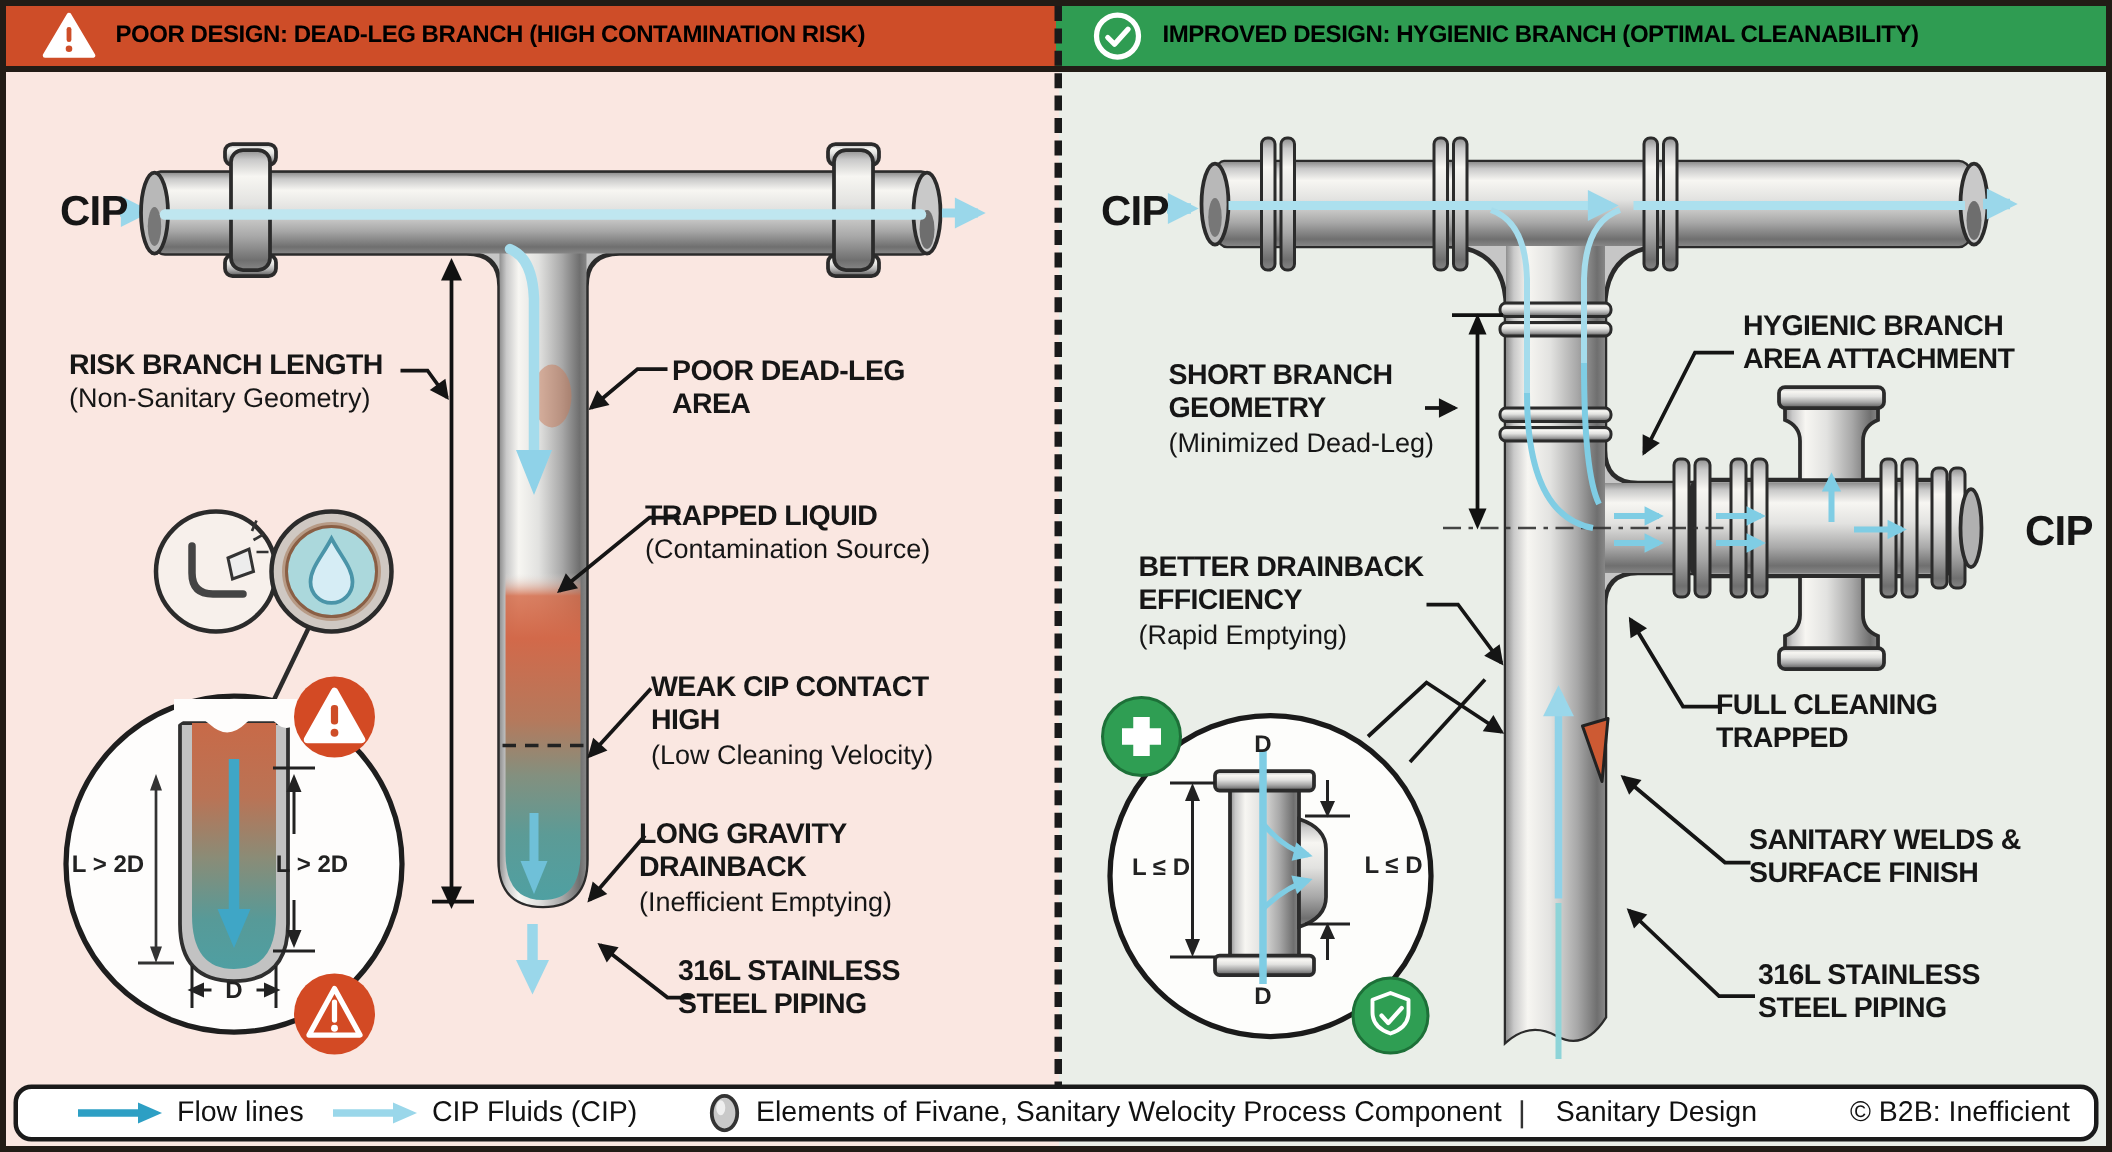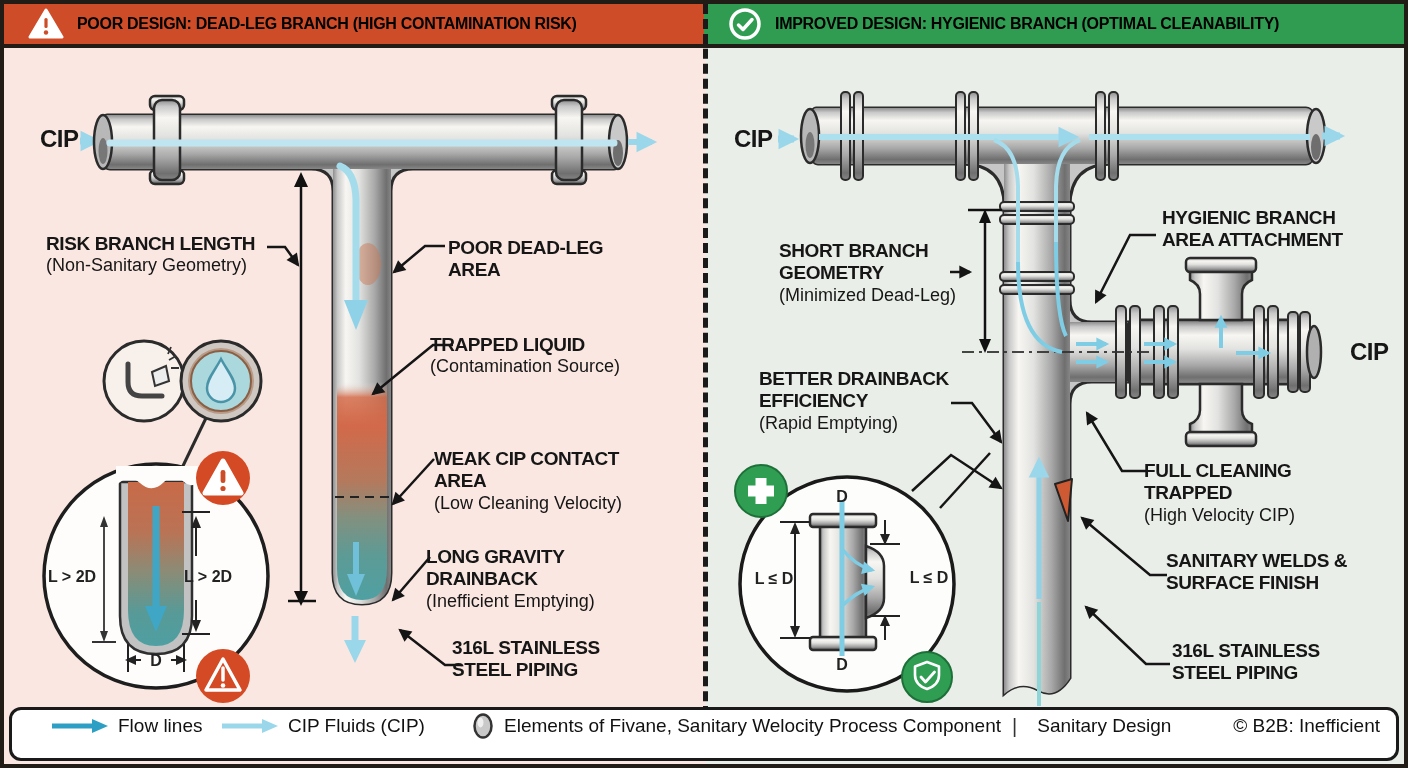--- a/index.html
+++ b/index.html
@@ -21,25 +21,25 @@
   .panel{position:absolute;top:44px;height:724px}
   .panel-left{left:0;width:702px;background:var(--poor-bg)}
   .panel-right{left:702px;width:702px;background:var(--improved-bg)}
   .divider{position:absolute;left:699px;top:0;height:727px;width:0;
            border-left:5px dashed #1a1a1a;z-index:40}
   svg.canvas{position:absolute;left:0;top:0;z-index:10}
   
   .lab{position:absolute;z-index:20;color:var(--ink);text-align:left}
   .lab .t{display:block;font-weight:bold;font-size:19px;line-height:1.18;letter-spacing:-0.4px}
   .lab .s{display:block;font-size:18px;line-height:1.2}
-  .cip{position:absolute;z-index:20;font-weight:bold;font-size:24px;
+  .cip{position:absolute;z-index:20;font-weight:bold;font-size:28px;
        letter-spacing:-0.5px;color:var(--ink)}
   .dim{position:absolute;z-index:20;font-weight:bold;font-size:16px;color:#222;text-align:center}
   
-  .legend{position:absolute;left:5px;right:5px;bottom:3px;height:54px;background:#fff;
+  .legend{position:absolute;left:5px;right:5px;bottom:3px;height:38px;background:#fff;
           border:3px solid #1a1a1a;border-radius:12px;z-index:50}
   .legend .li{position:absolute;top:0;height:32px;display:flex;align-items:center;gap:10px;
               font-size:19px;color:#111;white-space:nowrap}
   .legend .sep{font-size:20px;color:#333;margin-right:10px}
 </style>
 </head>
 <body>
 
 <div class="stage">
 
@@ -335,21 +335,21 @@
     <span class="s">(Non-Sanitary Geometry)</span>
   </div>
   <div class="lab" style="left:444px;top:233px;width:210px">
     <span class="t">POOR DEAD-LEG AREA</span>
   </div>
   <div class="lab" style="left:426px;top:330px;width:210px">
     <span class="t">TRAPPED LIQUID</span>
     <span class="s">(Contamination Source)</span>
   </div>
   <div class="lab" style="left:430px;top:444px;width:232px">
-    <span class="t">WEAK CIP CONTACT AREA</span>
+    <span class="t">WEAK CIP CONTACT HIGH</span>
     <span class="s">(Low Cleaning Velocity)</span>
   </div>
   <div class="lab" style="left:422px;top:542px;width:248px">
     <span class="t">LONG GRAVITY DRAINBACK</span>
     <span class="s">(Inefficient Emptying)</span>
   </div>
   <div class="lab" style="left:448px;top:633px;width:170px">
     <span class="t">316L STAINLESS</span>
     <span class="t">STEEL PIPING</span>
   </div>
@@ -369,21 +369,20 @@
     <span class="t">HYGIENIC BRANCH</span>
     <span class="t">AREA ATTACHMENT</span>
   </div>
   <div class="lab" style="left:755px;top:364px;width:190px">
     <span class="t">BETTER DRAINBACK</span>
     <span class="t">EFFICIENCY</span>
     <span class="s">(Rapid Emptying)</span>
   </div>
   <div class="lab" style="left:1140px;top:456px;width:236px">
     <span class="t">FULL CLEANING TRAPPED</span>
-    <span class="s">(High Velocity CIP)</span>
   </div>
   <div class="lab" style="left:1162px;top:546px;width:190px">
     <span class="t">SANITARY WELDS &amp;</span>
     <span class="t">SURFACE FINISH</span>
   </div>
   <div class="lab" style="left:1168px;top:636px;width:185px">
     <span class="t">316L STAINLESS</span>
     <span class="t">STEEL PIPING</span>
   </div>
   <span class="dim" style="left:743px;top:566px;width:54px">L ≤ D</span>

